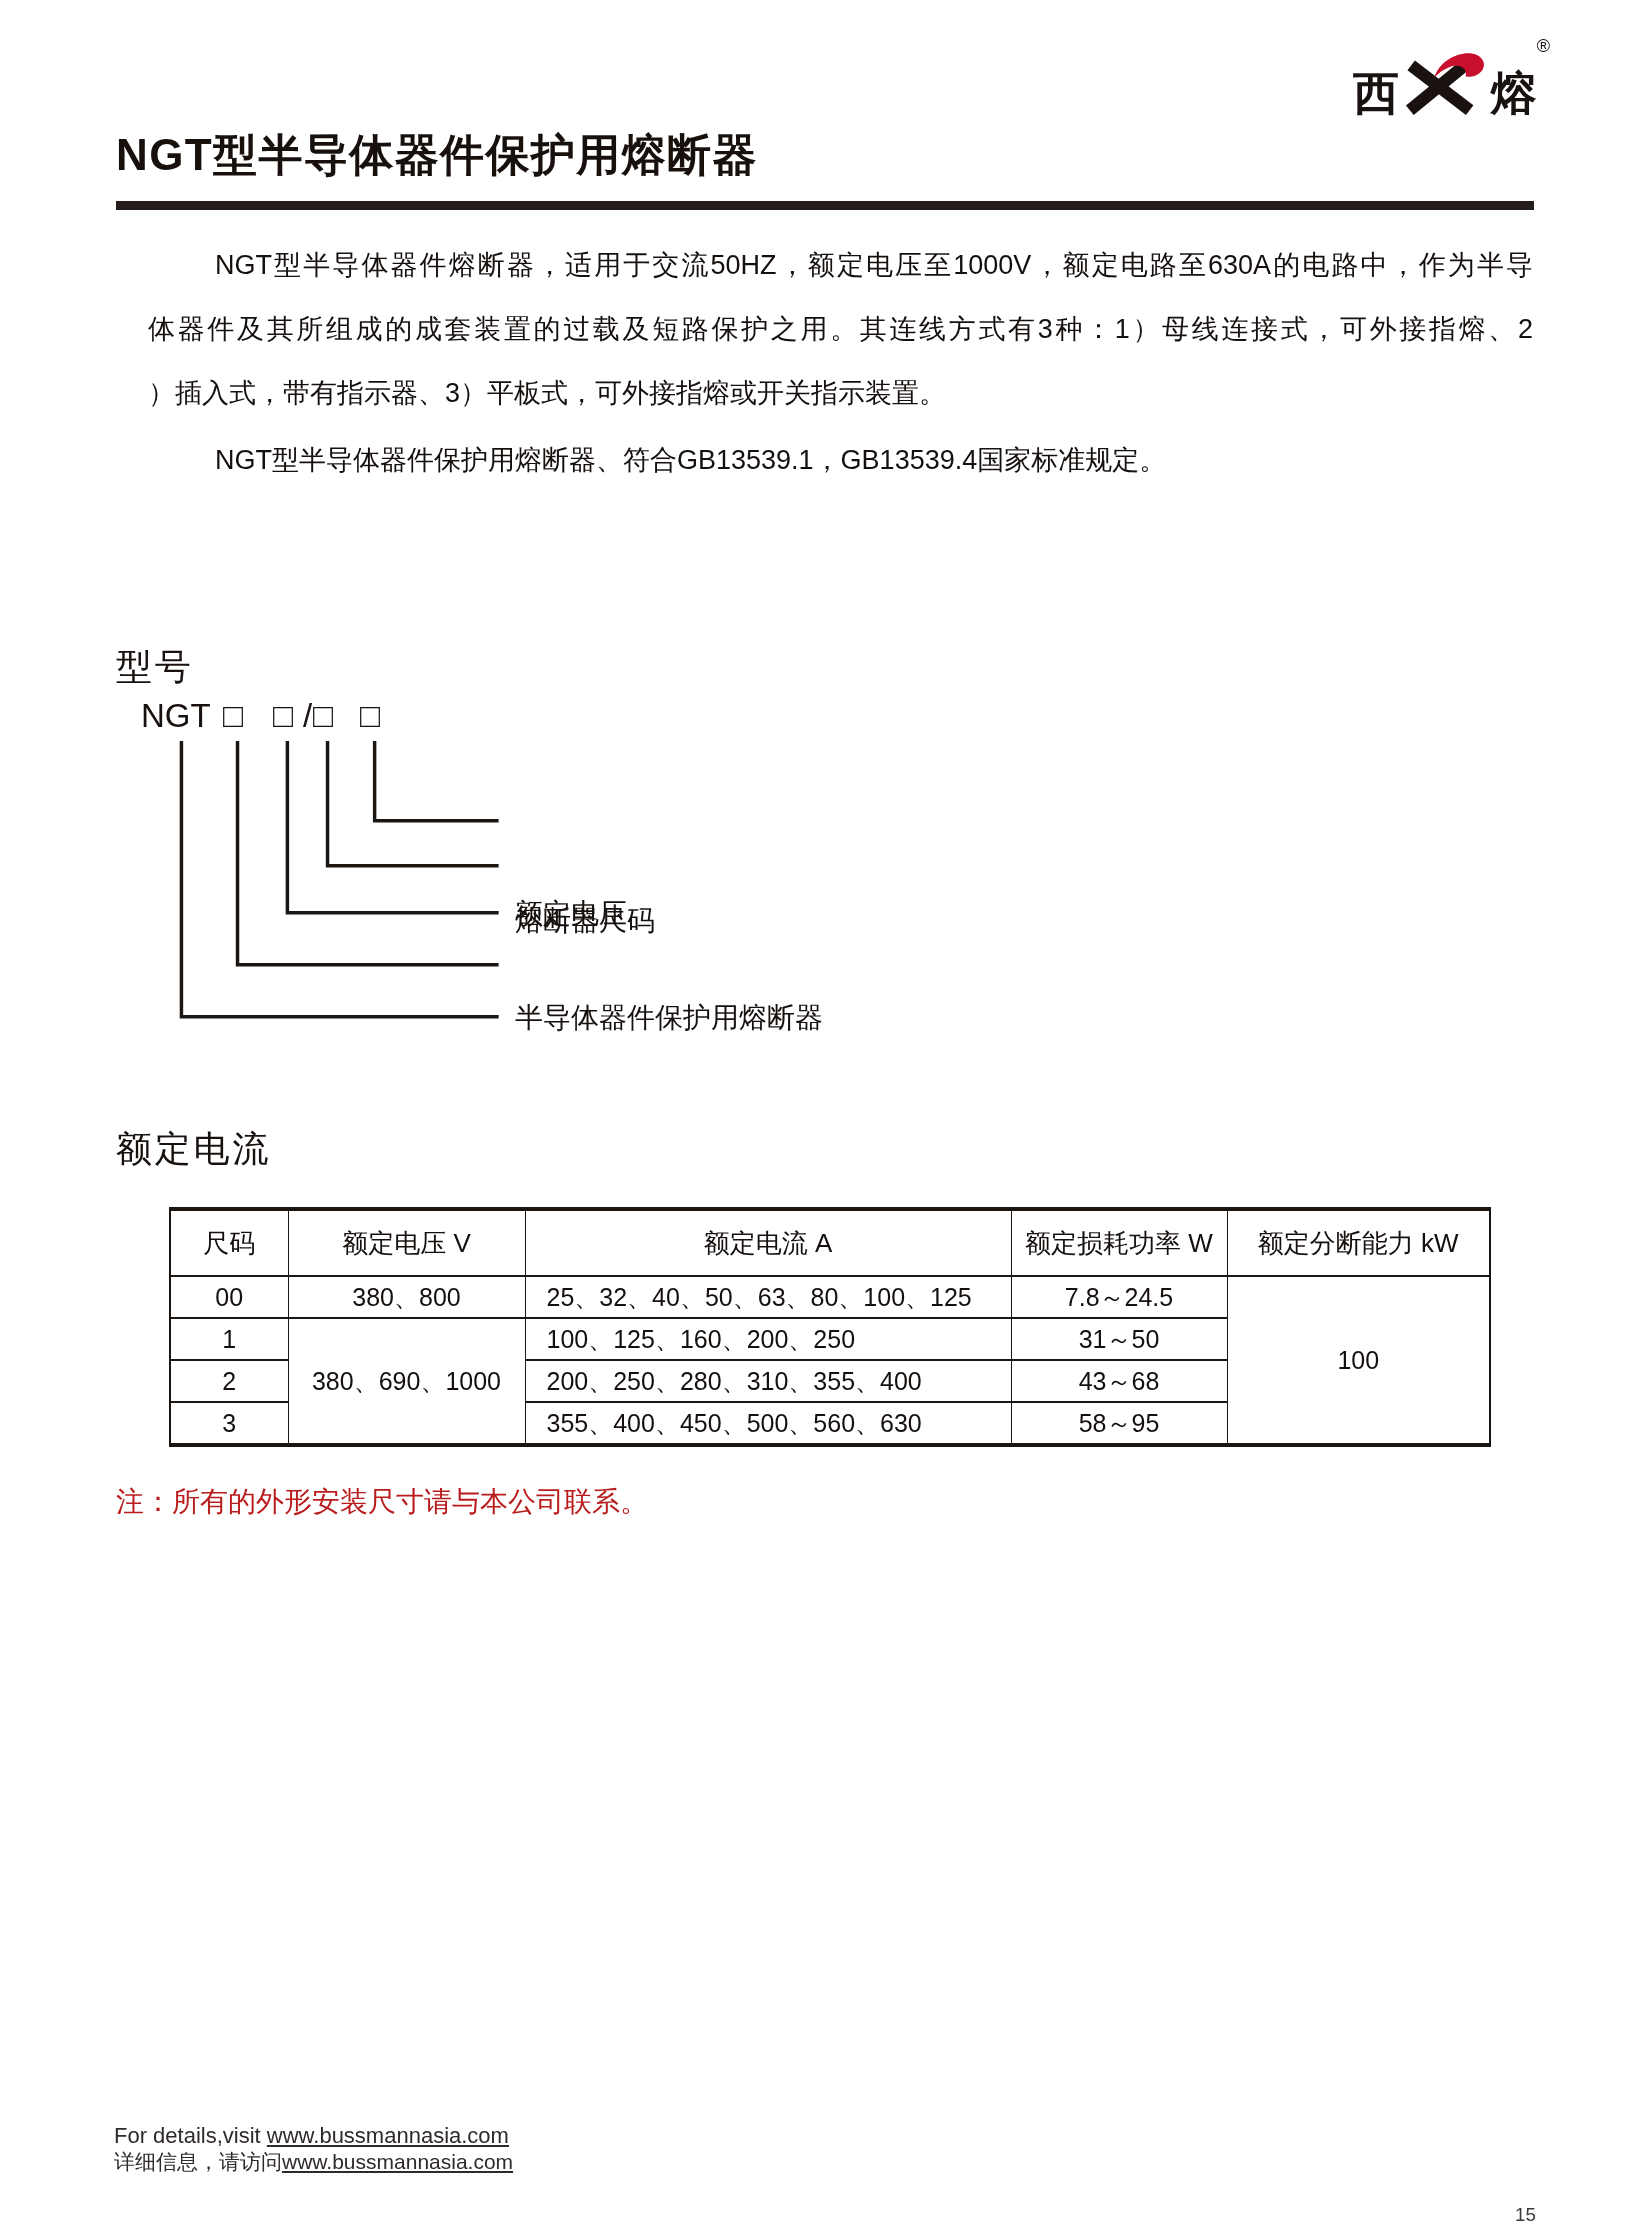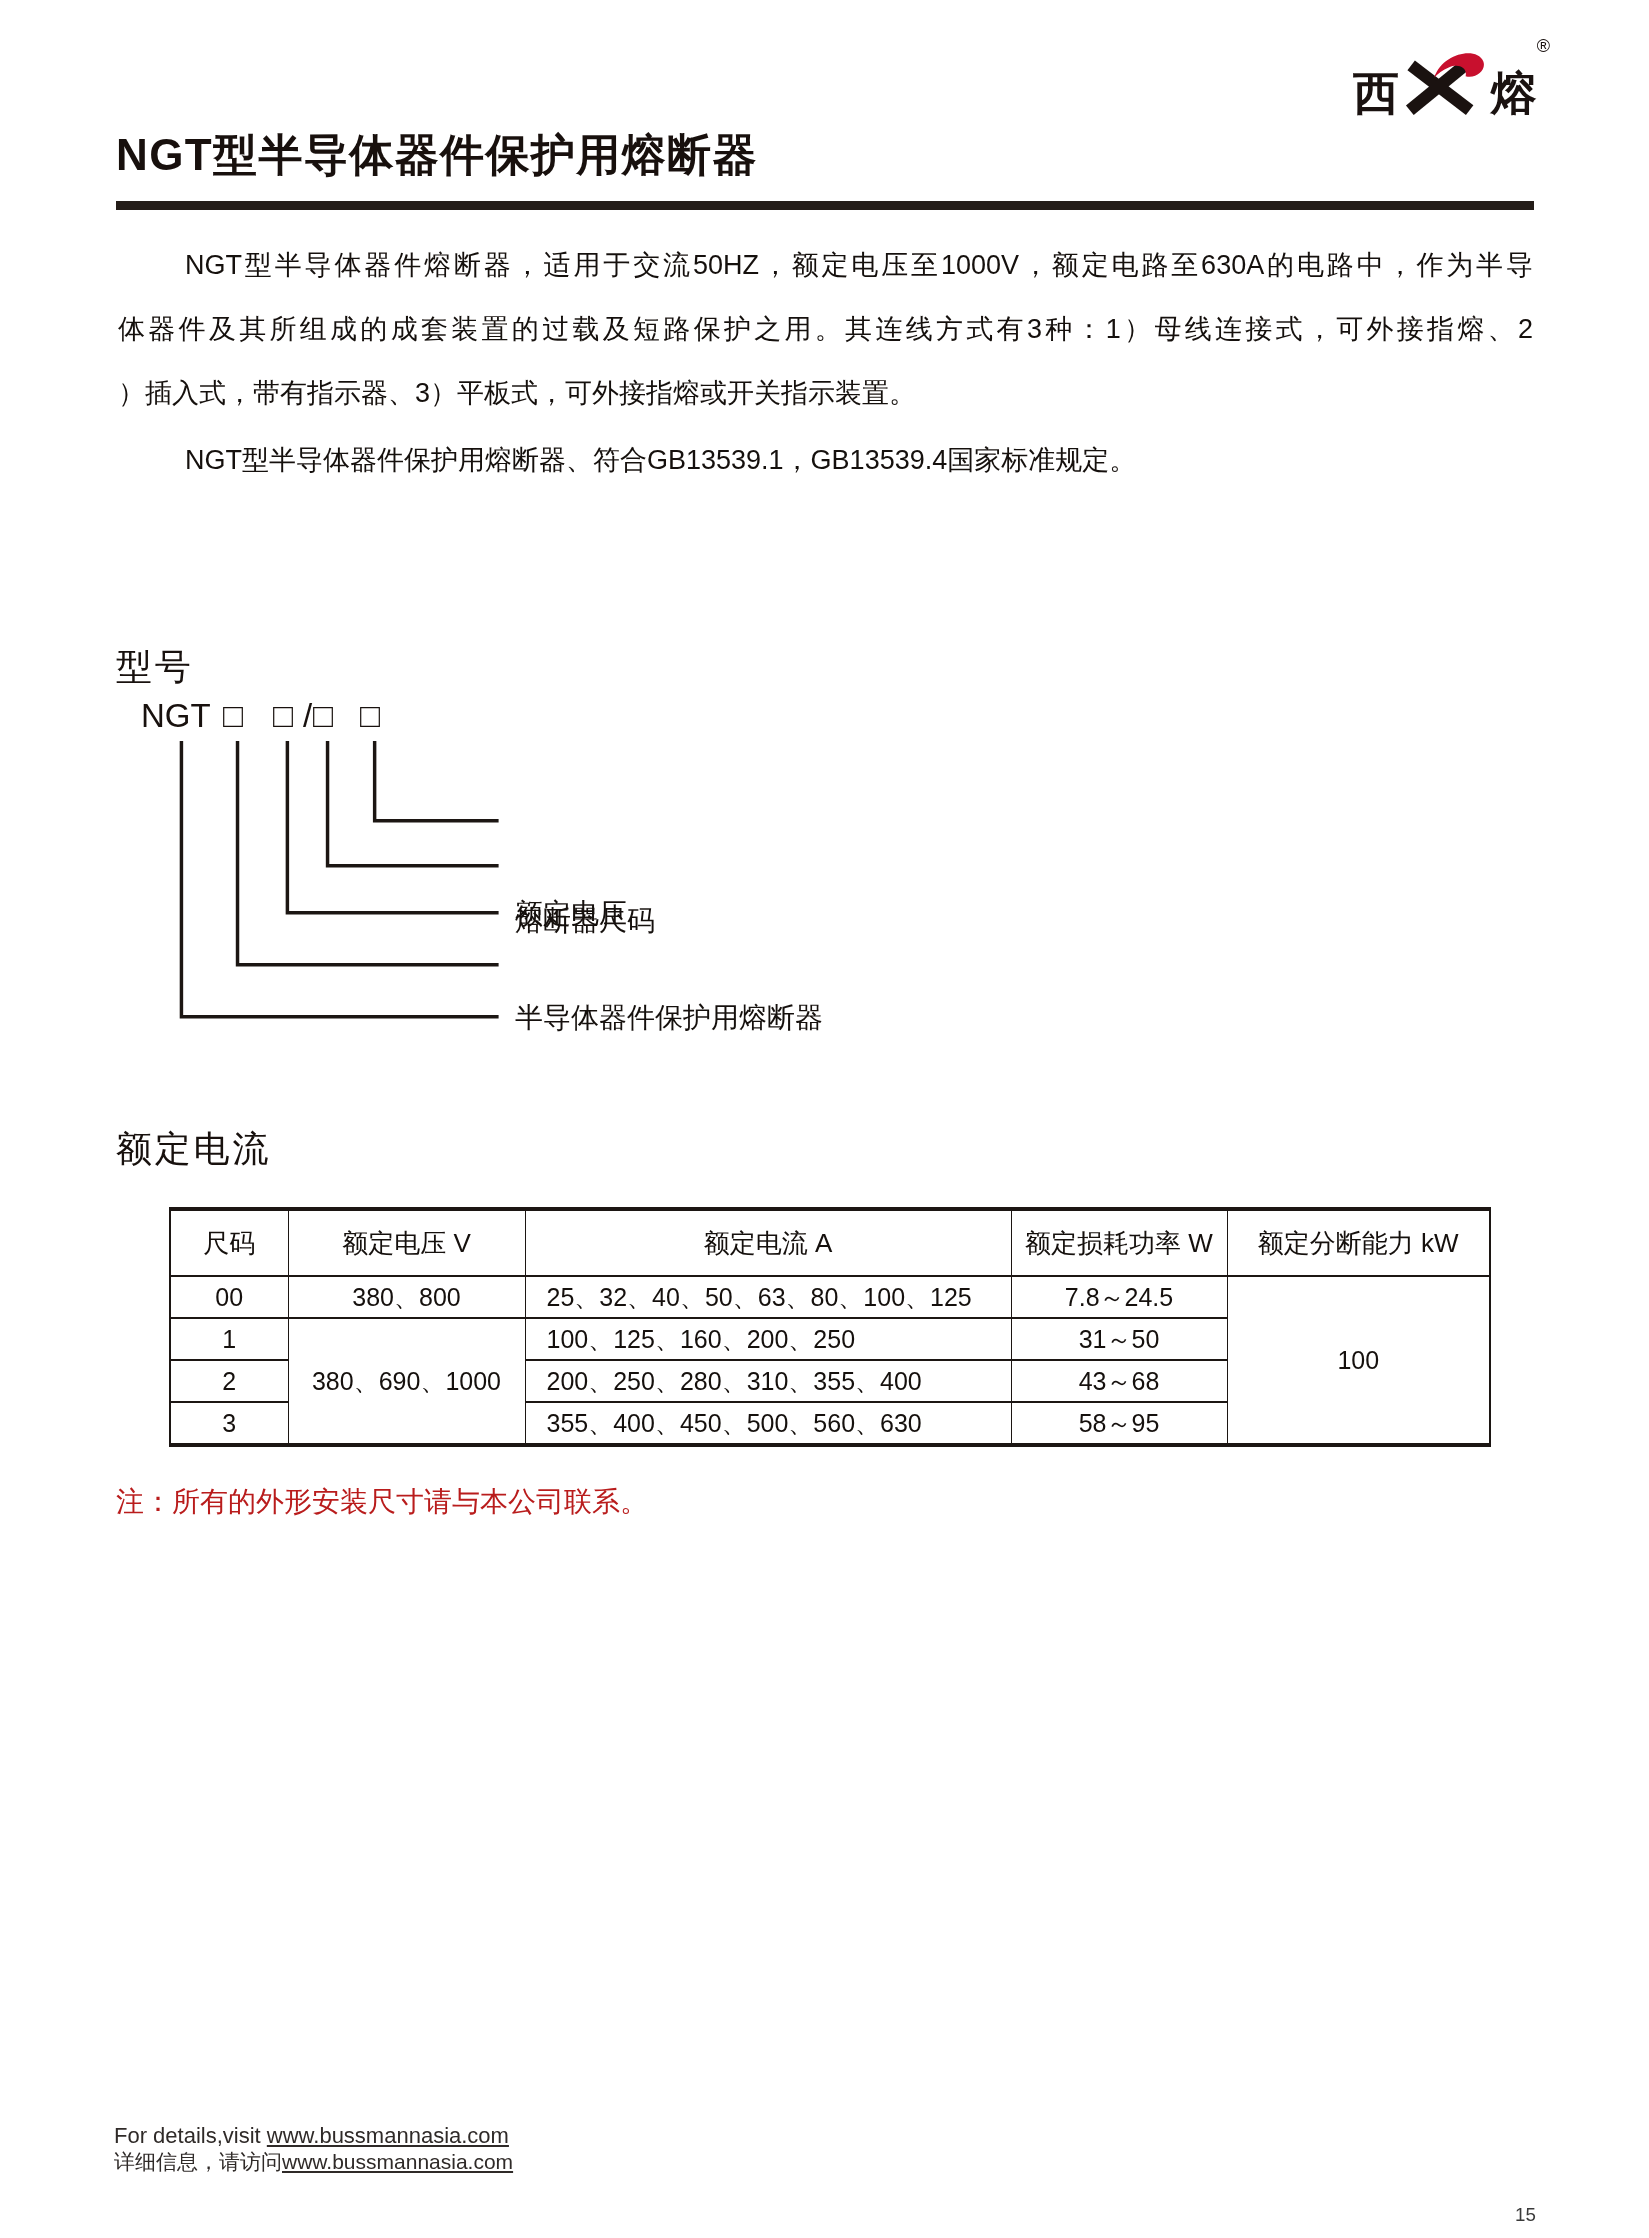--- a/index.html
+++ b/index.html
@@ -30,21 +30,21 @@
     position:absolute;left:116px;top:126px;width:1420px;
     font-size:44px;font-weight:700;letter-spacing:1.4px;color:#18100d;
     white-space:nowrap;
   }
   .title-rule{
     position:absolute;left:116px;top:201px;width:1418px;height:9px;
     background:#241d19;
   }
   
   .para{position:absolute;left:118px;width:1415px;font-size:27px;color:#15100d;}
-  .para .ln{height:64px;line-height:64px;white-space:nowrap;}
+  .para .ln{height:64px;line-height:64px;white-space:nowrap;margin-left:30px;}
   .para .just{text-align:justify;text-align-last:justify;white-space:normal;
     overflow:hidden;}
   .indent{padding-left:67px;}
   #p1{top:233px;}
   #p2{top:428px;}
   #p3{top:489px;}
   
   .sec-heading{
     position:absolute;left:116px;font-size:36px;font-weight:400;
     color:#18110e;letter-spacing:2.8px;white-space:nowrap;

